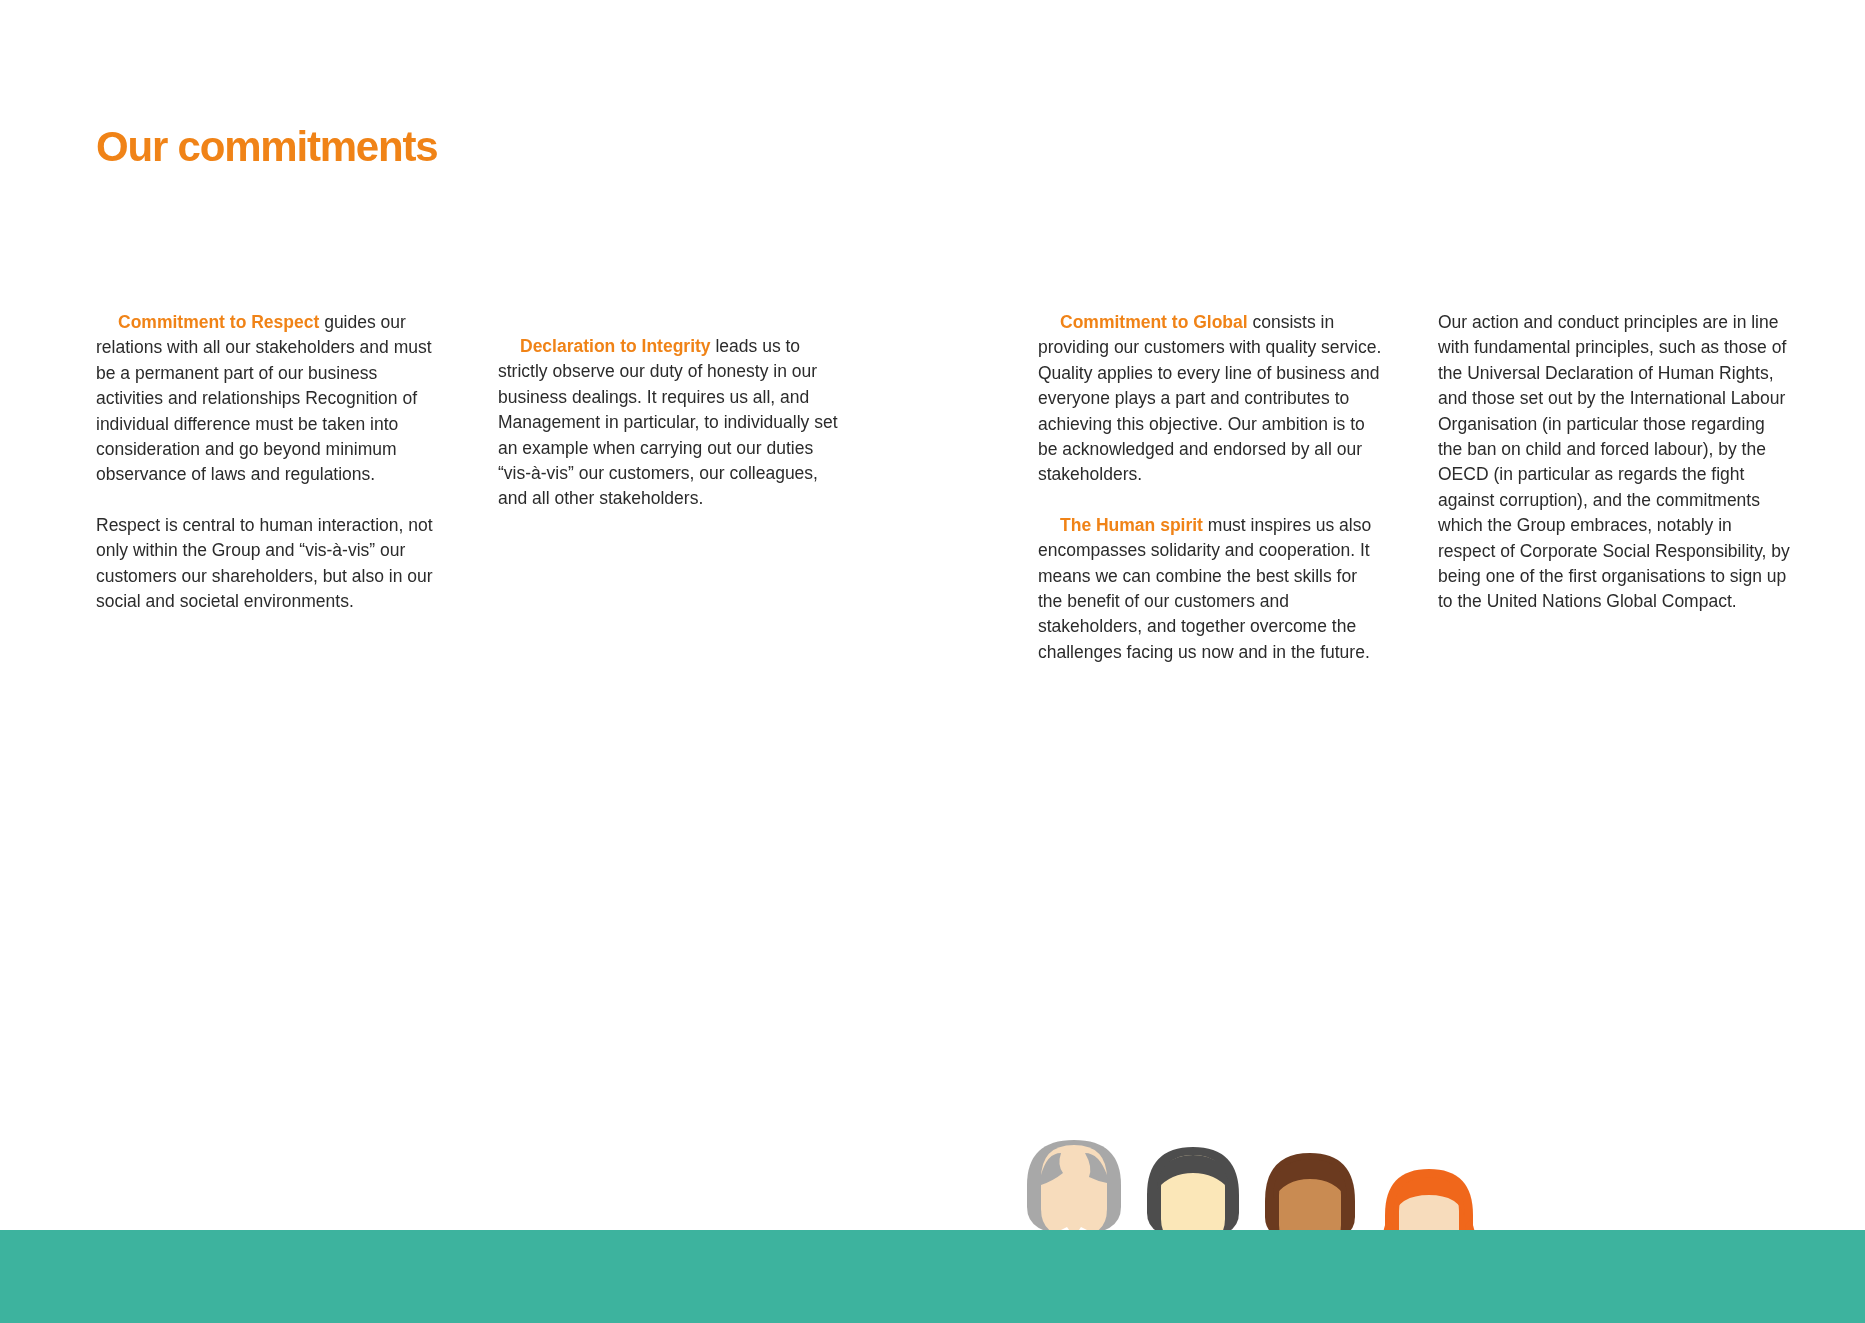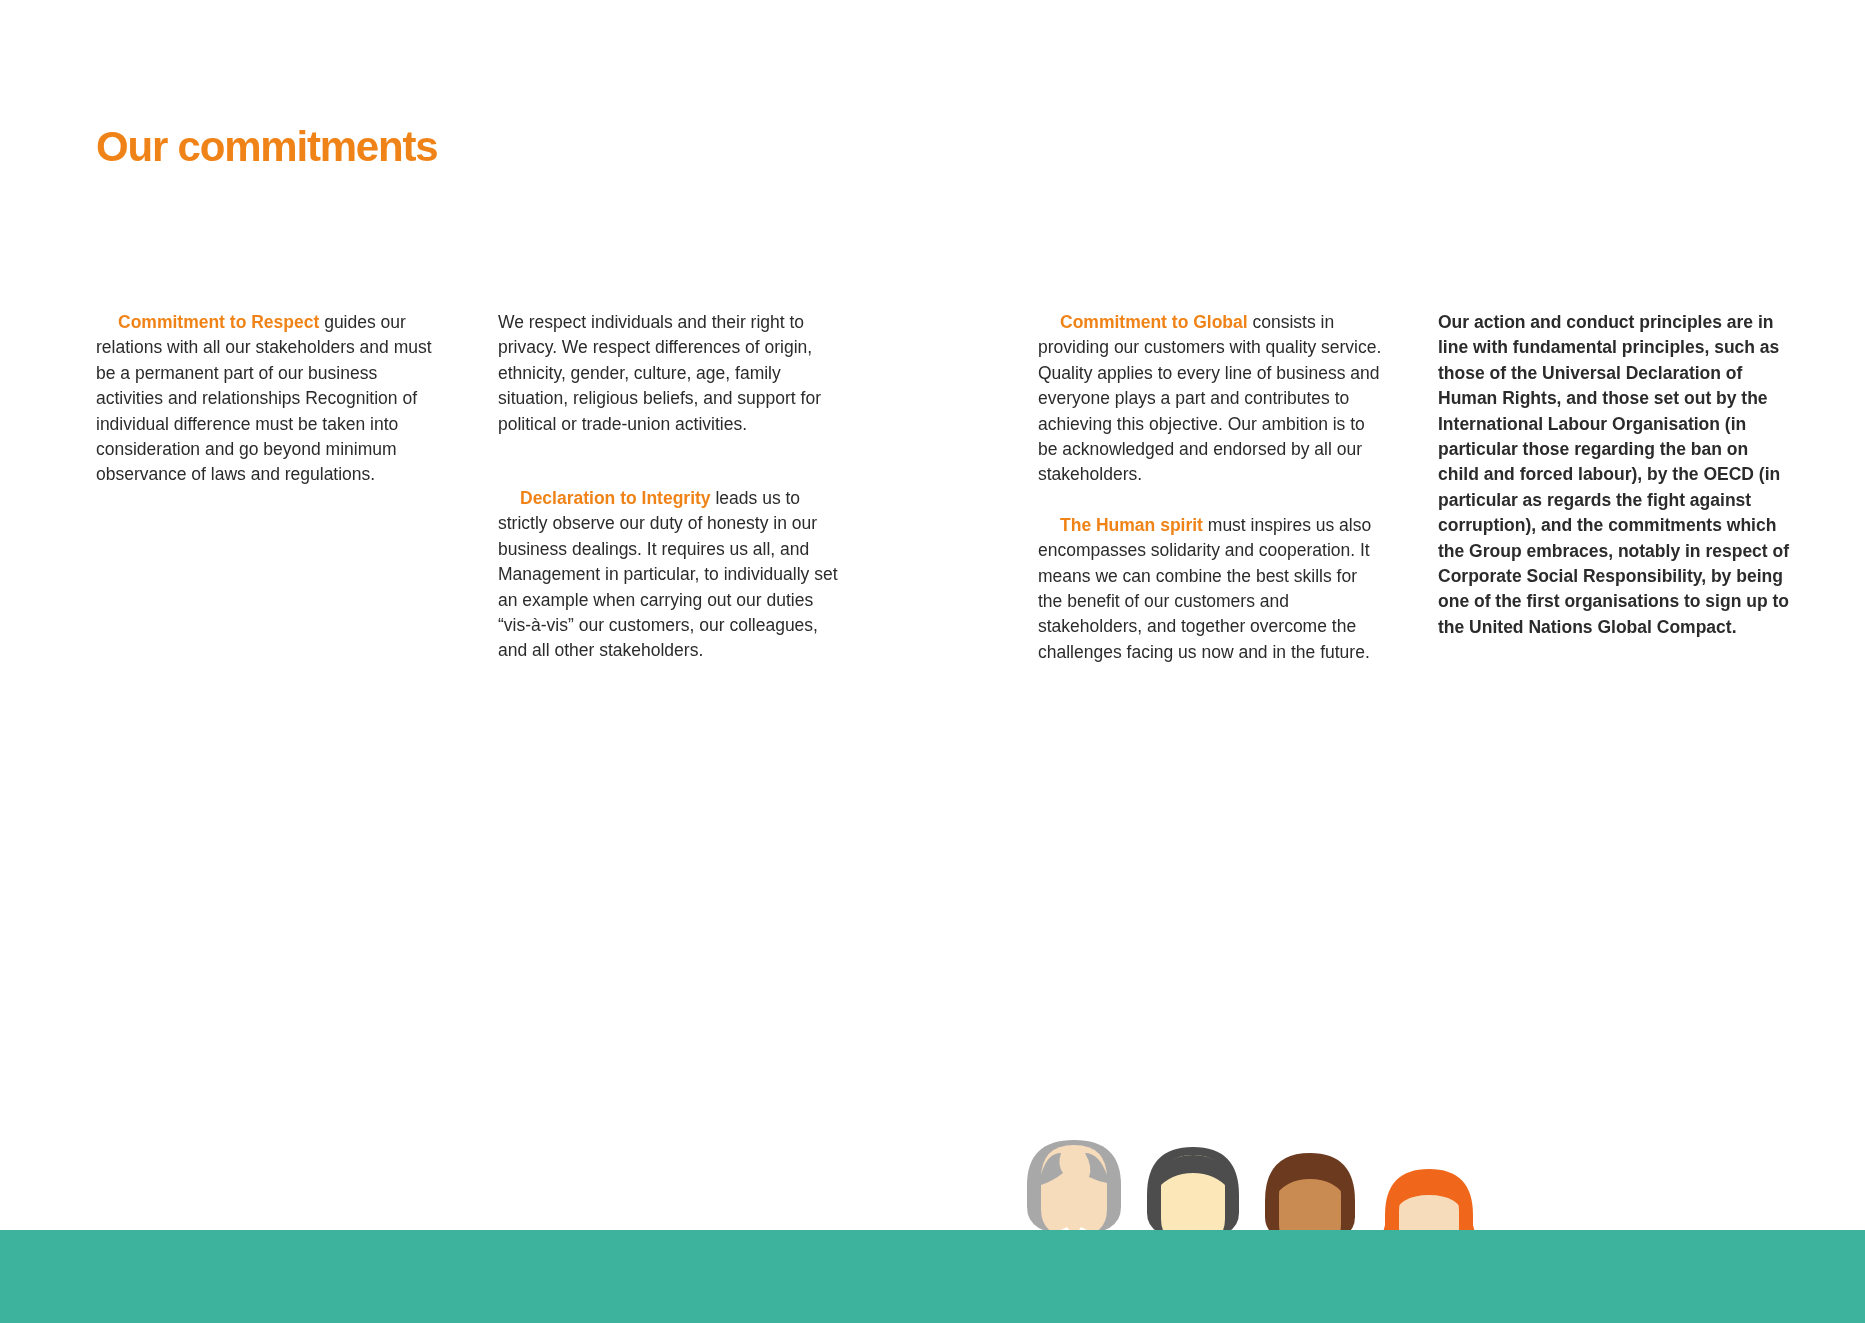--- a/index.html
+++ b/index.html
@@ -39,21 +39,21 @@
     display: flex;
     gap: 0px;
   }
   .col {
     width: 350px;
     margin-right: 52px;
     font-size: 17.5px;
     line-height: 25.4px;
     color: #2b2b2b;
   }
-  .col:last-child { margin-right: 1px; font-weight: bold; }
+  .col:last-child { margin-right: 1px; }
   .col-1 { width: 350px; }
   .col-2 { width: 350px; margin-right: 190px; }
   .col-3 { width: 345px; margin-right: 55px; }
   .col-4 { width: 355px; margin-right: 0; }
   .para {
     margin: 0 0 25px 0;
   }
   .para.tight { margin-bottom: 0; }
   .lead {
     color: #F08317;
@@ -86,24 +86,24 @@
 <body>
 
 <div class="page">
 
   <h1 class="page-title">Our commitments</h1>
 
   <div class="columns">
 
     <div class="col col-1">
       <p class="para"><span class="lead">Commitment to Respect</span><span> guides our relations with all our stakeholders and must be a permanent part of our business activities and relationships Recognition of individual difference must be taken into consideration and go beyond minimum observance of laws and regulations.</span></p>
+      <p class="para tight"><span>Respect is central to human interaction, not only within the Group and “vis-à-vis” our customers our shareholders, but also in our social and societal environments.</span></p>
     </div>
 
     <div class="col col-2">
-      <p class="para"><span>We respect individuals and their right to privacy. We respect differences of origin, ethnicity, gender, culture, age, family situation, religious beliefs, and support for political or trade-union activities.</span></p>
       <div class="block-gap"></div>
       <p class="para tight"><span class="lead">Declaration to Integrity</span><span> leads us to strictly observe our duty of honesty in our business dealings. It requires us all, and Management in particular, to individually set an example when carrying out our duties “vis-à-vis” our customers, our colleagues, and all other stakeholders.</span></p>
     </div>
 
     <div class="col col-3">
       <p class="para"><span class="lead">Commitment to Global</span><span> consists in providing our customers with quality service. Quality applies to every line of business and everyone plays a part and contributes to achieving this objective. Our ambition is to be acknowledged and endorsed by all our stakeholders.</span></p>
       <p class="para tight"><span class="lead">The Human spirit</span><span> must inspires us also encompasses solidarity and cooperation. It means we can combine the best skills for the benefit of our customers and stakeholders, and together overcome the challenges facing us now and in the future.</span></p>
     </div>
 
     <div class="col col-4">

